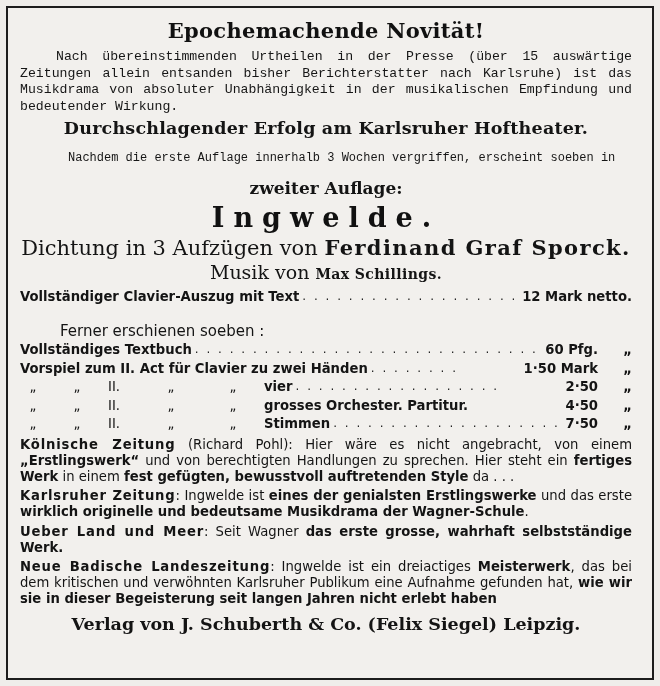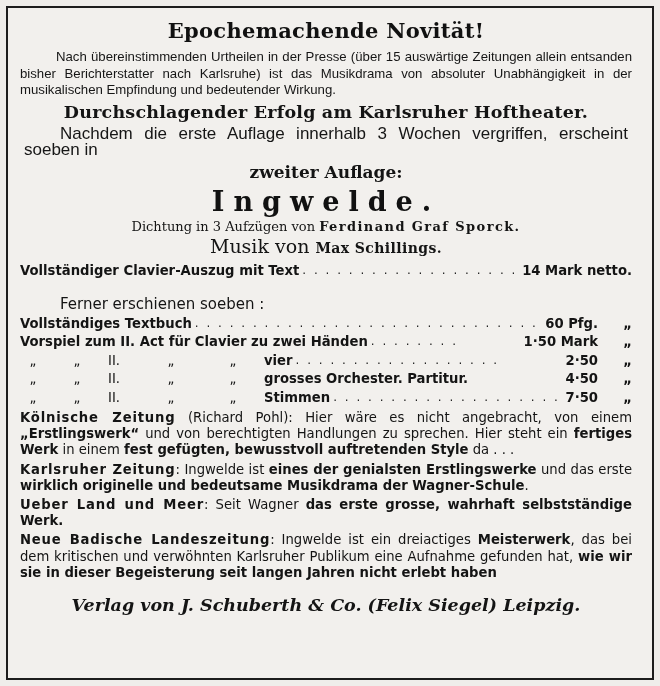--- a/index.html
+++ b/index.html
@@ -34,21 +34,21 @@
     text-align: center;
     font-family: "DejaVu Serif", serif;
     font-weight: bold;
     font-size: 21px;
     letter-spacing: 0.3px;
     margin: 2px 0 6px 0;
     color: #111;
   }
   
   .para {
-    font-family: Liberation Sans, sans-serif;
+    font-family: Liberation Mono, monospace;
     font-size: 13.2px;
     line-height: 16.5px;
     text-align: justify;
     text-justify: inter-word;
     margin: 0 0 2px 0;
     color: #161616;
   }
   .para.indent:first-letter { }
   .indent { text-indent: 36px; }
   
@@ -61,36 +61,36 @@
     letter-spacing: 0.2px;
   }
   .zweite {
     text-align: center;
     font-family: "DejaVu Serif", serif;
     font-weight: bold;
     font-size: 17px;
     margin: 0 0 2px 0;
   }
   .scheint-line {
-    font-size: 17px;
+    font-size: 12px;
     line-height: 16px;
-    margin: 4px;
+    margin: 12px;
   }
   .title-big {
     text-align: center;
     font-family: "DejaVu Serif", serif;
     font-weight: bold;
     font-size: 27px;
     letter-spacing: 9px;
     margin: 4px 0 2px 0;
     color: #111;
   }
   .dichtung {
     font-family: "DejaVu Serif", serif;
-    font-size: 13px;
+    font-size: 21px;
     text-align: center;
     margin: 2px 0 1px 0;
   }
   .dichtung .author {
     font-weight: bold;
     letter-spacing: 1.4px;
   }
   .musik {
     font-family: "DejaVu Serif", serif;
     font-size: 19px;
@@ -160,22 +160,21 @@
     font-weight: bold;
     letter-spacing: 0.8px;
   }
   .b { font-weight: bold; }
   
   .footer {
     font-family: "DejaVu Serif", serif;
     font-weight: bold;
     font-size: 17.5px;
     text-align: center;
-    margin-top: 14px;
-    font-style: italic;
+    margin-top: 6px;
   }
 </style>
 </head>
 <body>
 
 <div class="page">
   <div class="ad">
 
     <div class="headline">Epochemachende Novität!</div>
 
@@ -197,21 +196,21 @@
     <div class="musik">
       <span>Musik von</span>
       <span class="composer">Max Schillings.</span>
     </div>
 
     <div class="pricelist">
 
       <div class="prow">
         <span class="plabel">Vollständiger Clavier-Auszug mit Text</span>
         <span class="pdots">. . . . . . . . . . . . . . . . . . . . . . . . . .</span>
-        <span class="pprice">14 Mark netto.</span>
+        <span class="pprice">12 Mark netto.</span>
       </div>
 
       <div class="ferner">Ferner erschienen soeben :</div>
 
       <div class="prow">
         <span class="plabel">Vollständiges Textbuch</span>
         <span class="pdots">. . . . . . . . . . . . . . . . . . . . . . . . . . . . . . . .</span>
         <span class="pprice">60 Pfg.</span>
         <span class="punit">„</span>
       </div>

